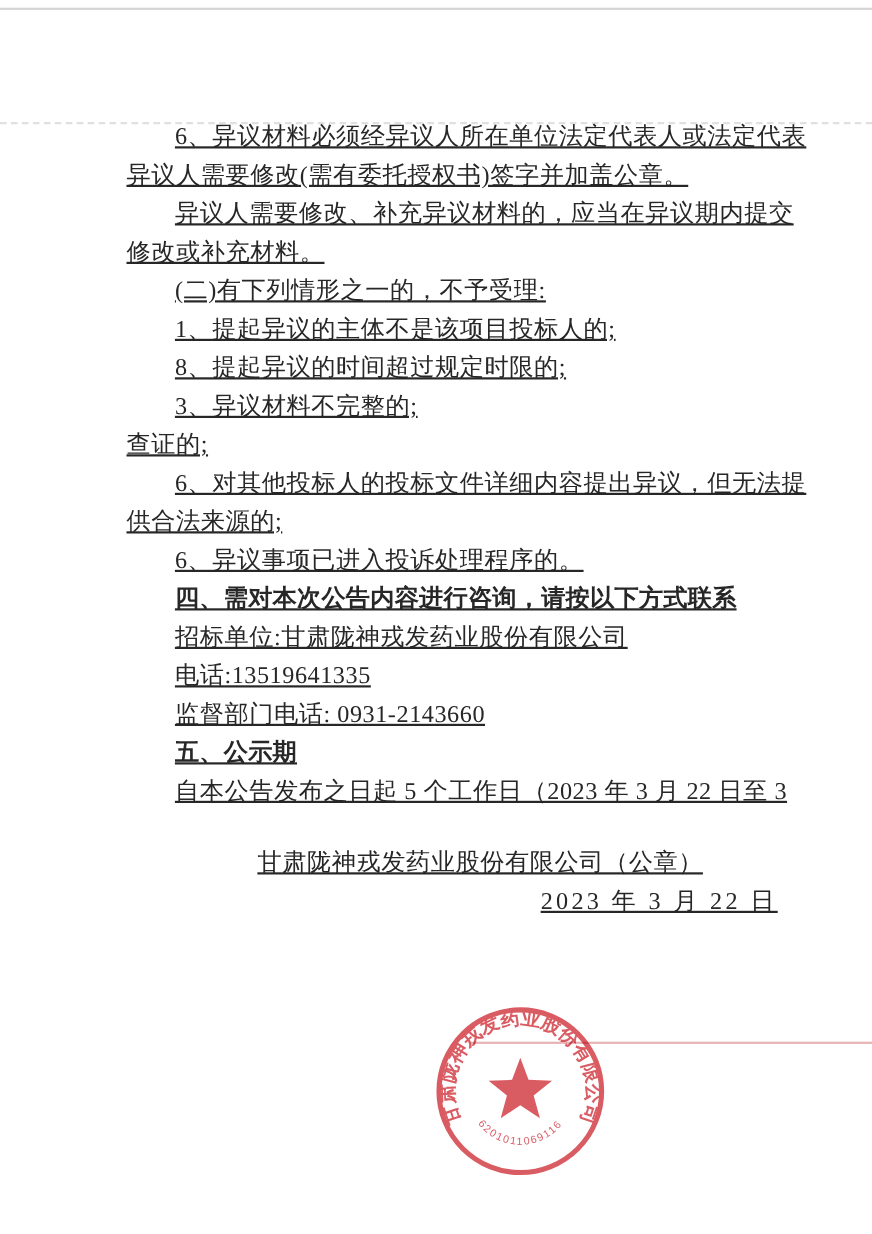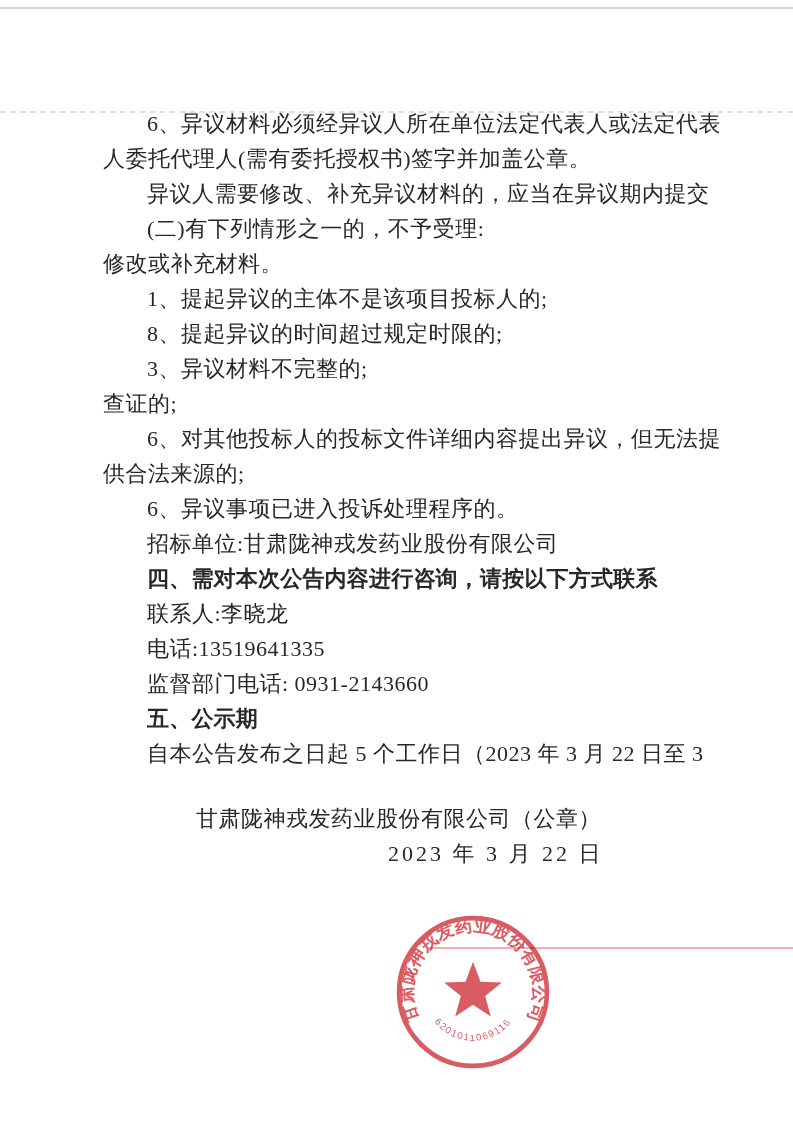--- a/index.html
+++ b/index.html
@@ -19,44 +19,44 @@
   .artifact-dashed{
     position:absolute;top:111px;left:0;width:793px;height:0;
     border-top:2px dashed #d6d6d6;opacity:.75;
   }
   .artifact-pink{
     position:absolute;top:947px;left:428px;width:365px;height:2px;
     background:#e9b3b6;
   }
   
   .content{
-    position:absolute;left:103px;top:106px;width:592px;
+    position:absolute;left:115px;top:106px;width:592px;text-decoration:underline;
   }
   .line{
     font-size:22px;
     line-height:35px;
     height:35px;
     white-space:nowrap;
     letter-spacing:0.5px;
   }
   .indent{padding-left:44px;}
   .bold{
     font-family:"Liberation Sans","DejaVu Sans",sans-serif;
     font-weight:700;
     letter-spacing:0.2px;
   }
   
   .signature{margin-top:30px;}
   .sig-company{
     font-size:22px;line-height:35px;height:35px;
-    margin-left:93px;white-space:nowrap;letter-spacing:0.5px;
+    margin-left:119px;white-space:nowrap;letter-spacing:0.5px;
   }
   .sig-date{
     font-size:22px;line-height:35px;height:35px;
-    margin-left:285px;white-space:nowrap;letter-spacing:3px;
+    margin-left:285px;white-space:nowrap;letter-spacing:3px;text-align:right;
   }
   
   .seal{
     position:absolute;left:392px;top:911px;
     width:162px;height:162px;
     opacity:.88;
     mix-blend-mode:multiply;
     pointer-events:none;
   }
 </style>
@@ -64,34 +64,33 @@
 <body>
 
 <div class="page">
 
   <div class="artifact-top"></div>
   <div class="artifact-dashed"></div>
   <div class="artifact-pink"></div>
 
   <div class="content">
     <div class="line indent">6、异议材料必须经异议人所在单位法定代表人或法定代表</div>
-    <div class="line">人委托代理人(需有委托授权书)签字并加盖公章。</div>
+    <div class="line">异议人需要修改(需有委托授权书)签字并加盖公章。</div>
     <div class="line indent">异议人需要修改、补充异议材料的，应当在异议期内提交</div>
+    <div class="line">修改或补充材料。</div>
     <div class="line indent">(二)有下列情形之一的，不予受理:</div>
-    <div class="line">修改或补充材料。</div>
     <div class="line indent">1、提起异议的主体不是该项目投标人的;</div>
     <div class="line indent">8、提起异议的时间超过规定时限的;</div>
     <div class="line indent">3、异议材料不完整的;</div>
     <div class="line">查证的;</div>
     <div class="line indent">6、对其他投标人的投标文件详细内容提出异议，但无法提</div>
     <div class="line">供合法来源的;</div>
     <div class="line indent">6、异议事项已进入投诉处理程序的。</div>
+    <div class="line indent bold">四、需对本次公告内容进行咨询，请按以下方式联系</div>
     <div class="line indent">招标单位:甘肃陇神戎发药业股份有限公司</div>
-    <div class="line indent bold">四、需对本次公告内容进行咨询，请按以下方式联系</div>
-    <div class="line indent">联系人:李晓龙</div>
     <div class="line indent">电话:13519641335</div>
     <div class="line indent">监督部门电话: 0931-2143660</div>
     <div class="line indent bold">五、公示期</div>
     <div class="line indent">自本公告发布之日起 5 个工作日（2023 年 3 月 22 日至 3</div>
 
     <div class="signature">
       <div class="sig-company">甘肃陇神戎发药业股份有限公司（公章）</div>
       <div class="sig-date">2023 年 3 月 22 日</div>
     </div>
   </div>

